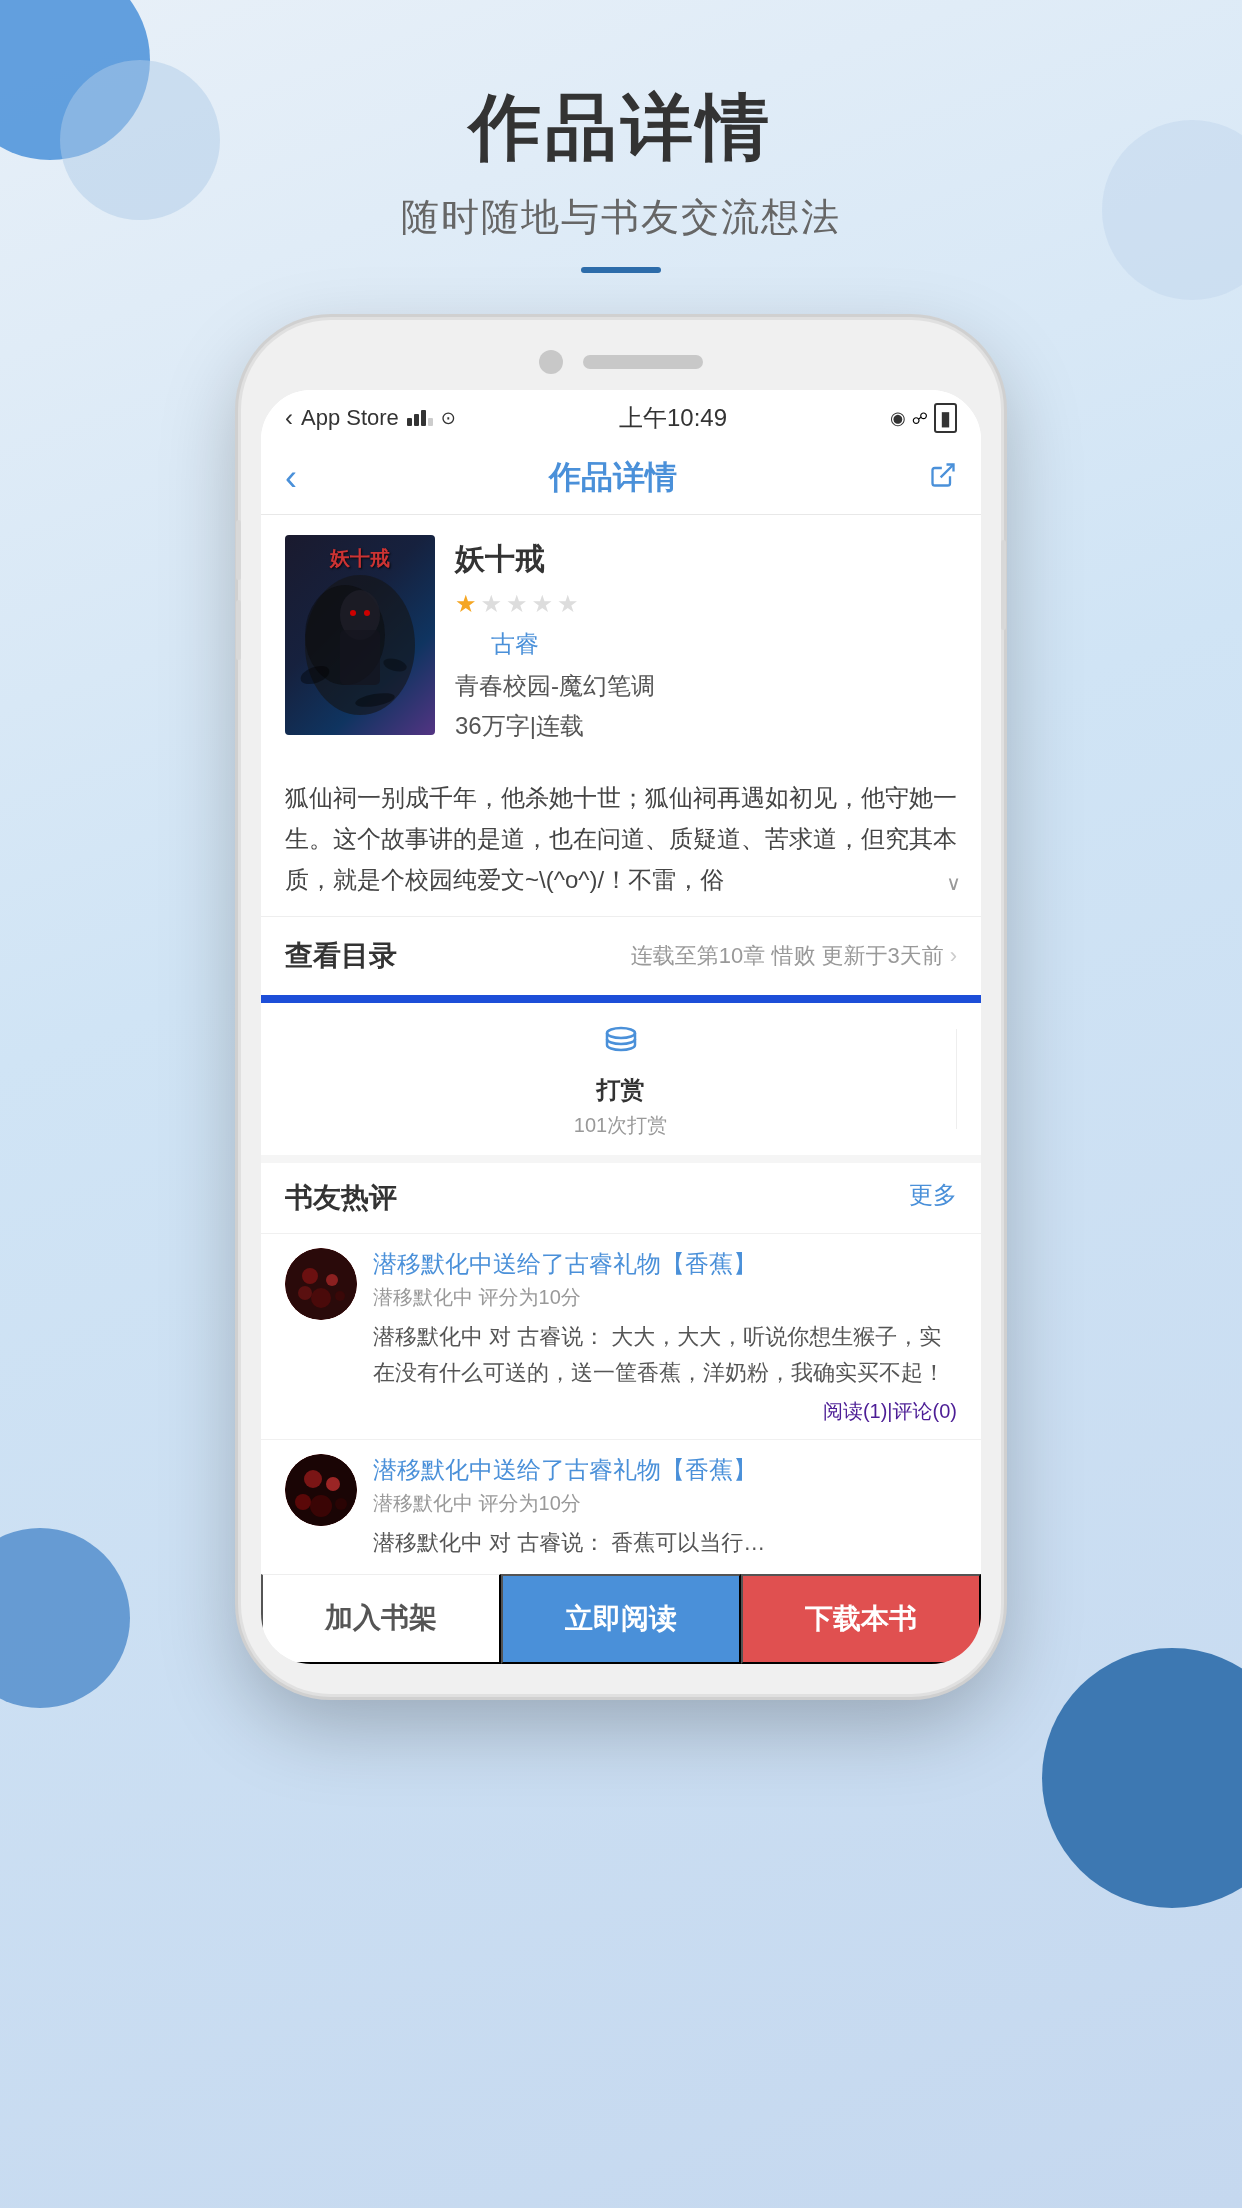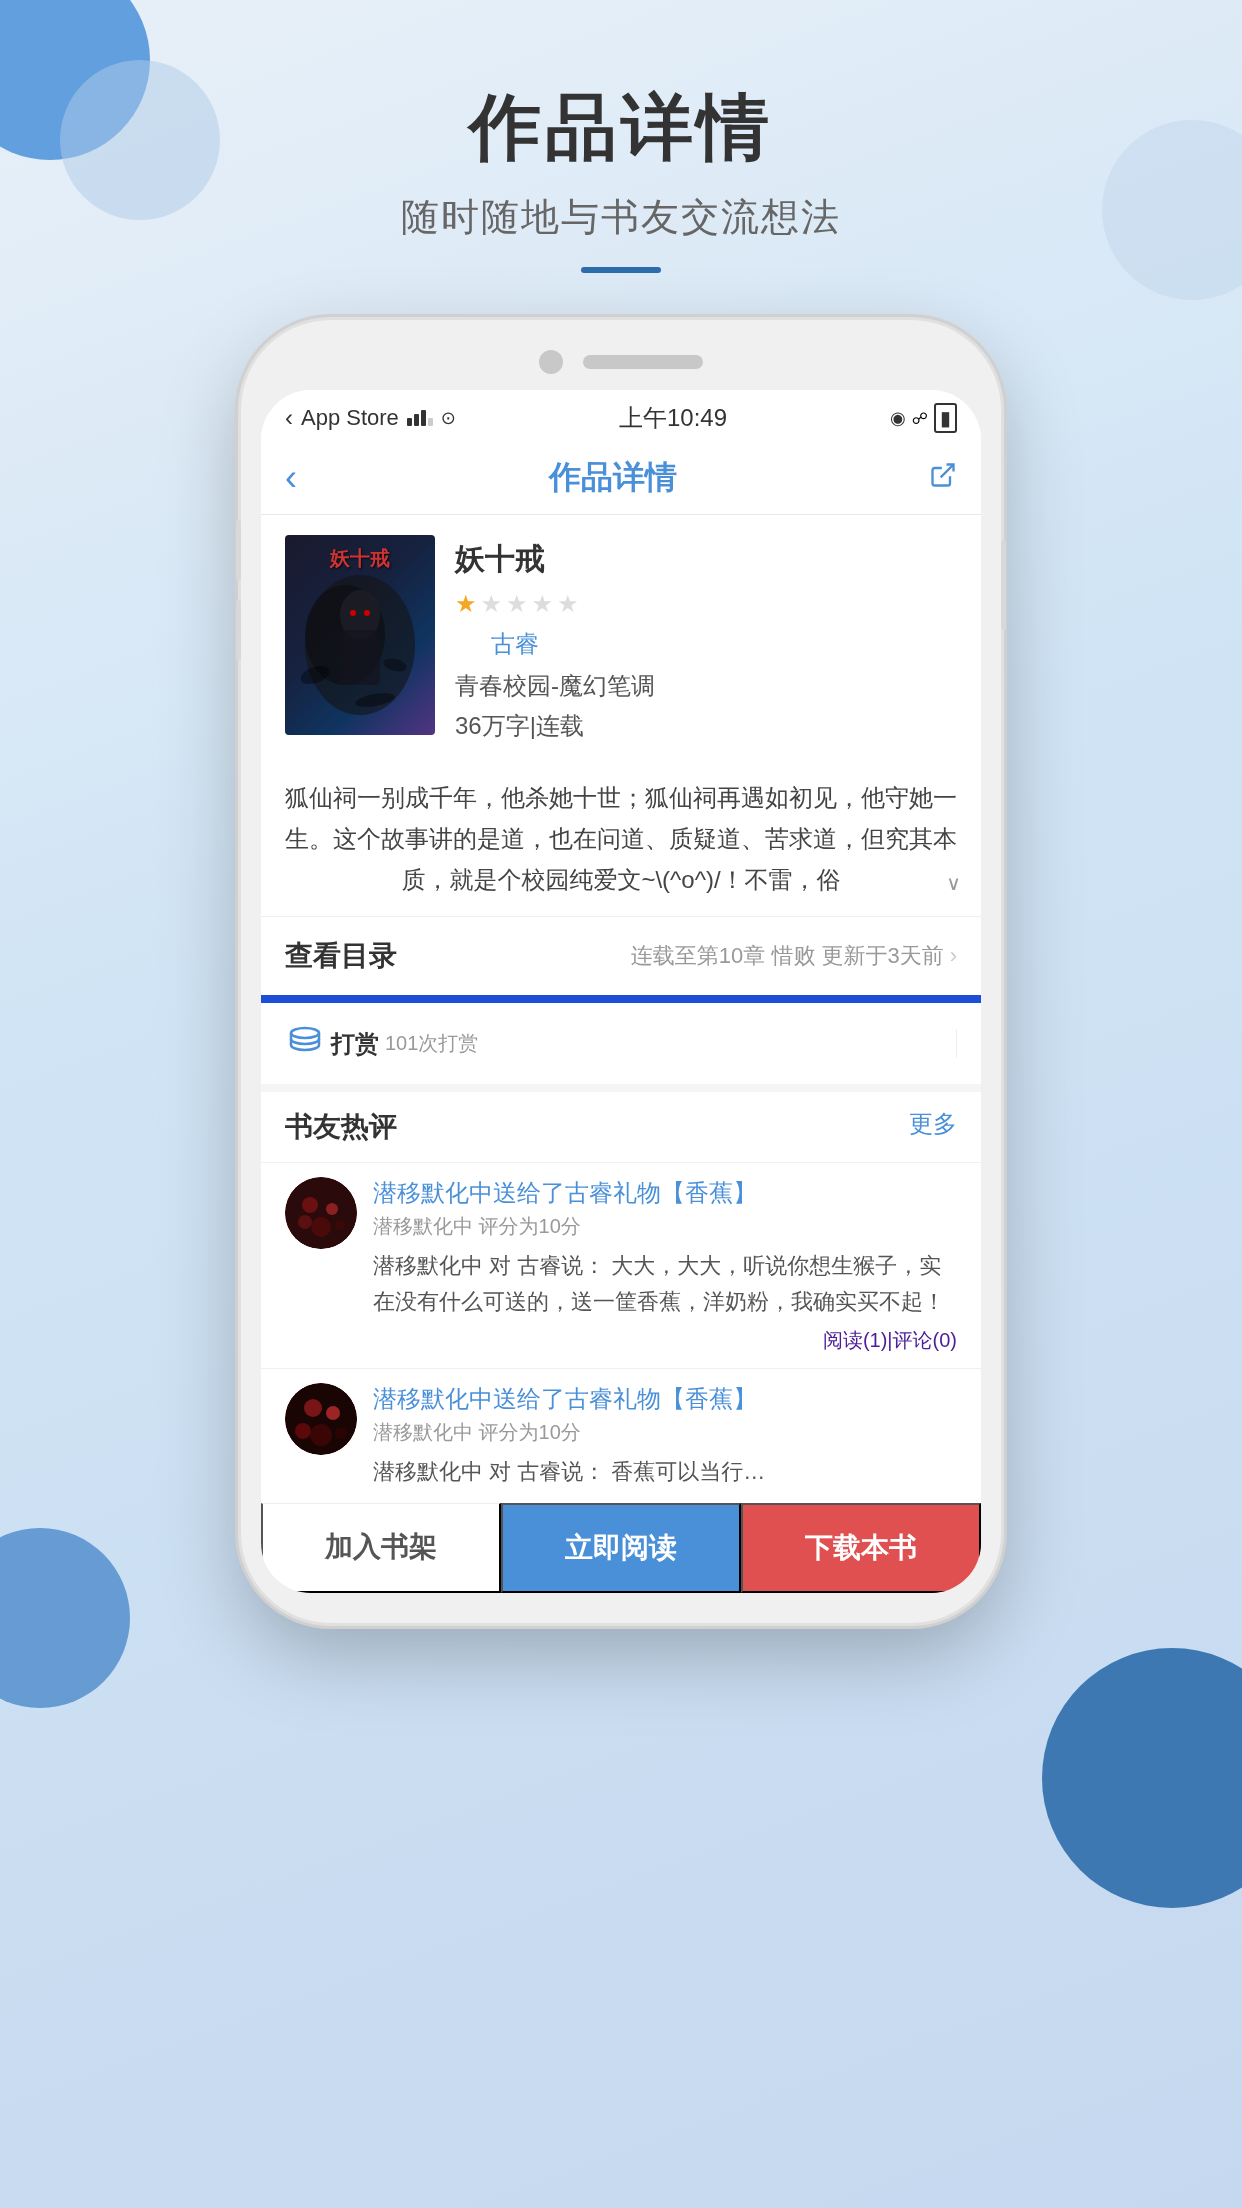--- a/index.html
+++ b/index.html
@@ -265,21 +265,20 @@
 
     
     .book-desc {
       background: #fff;
       padding: 16px 24px;
       font-size: 24px;
       color: #444;
       line-height: 1.7;
       border-bottom: 1px solid #eee;
       position: relative;
-      text-align: center;
     }
     .desc-expand {
       position: absolute;
       right: 20px;
       bottom: 16px;
       color: #999;
       font-size: 20px;
     }
 
     
@@ -308,21 +307,21 @@
     
     .action-bar {
       background: #fff;
       padding: 16px 24px;
       display: flex;
       border-bottom: 8px solid #f5f5f5;
     }
     .action-item {
       flex: 1;
       display: flex;
-      flex-direction: row;
+      flex-direction: column;
       align-items: center;
       gap: 6px;
     }
     .action-icon {
       font-size: 36px;
       color: #4a90d9;
     }
     .action-label {
       font-size: 24px;
       font-weight: 600;

